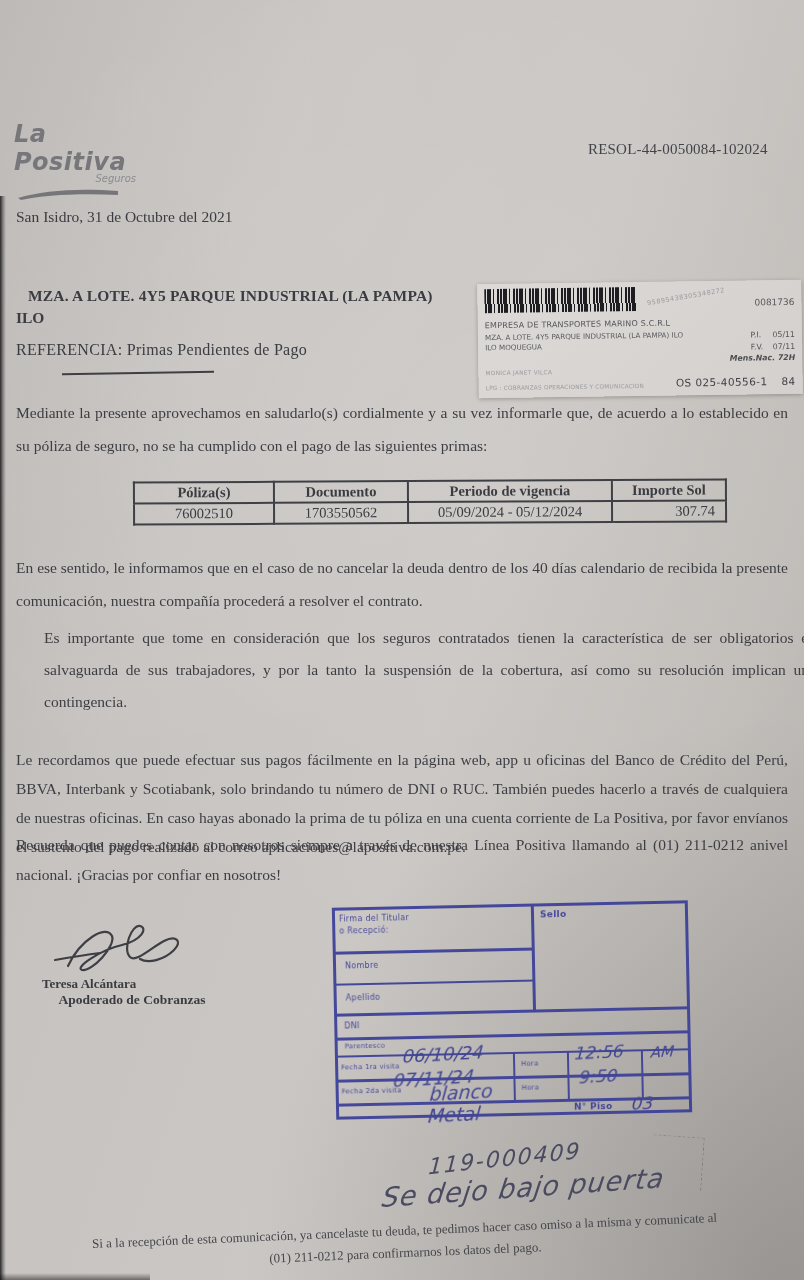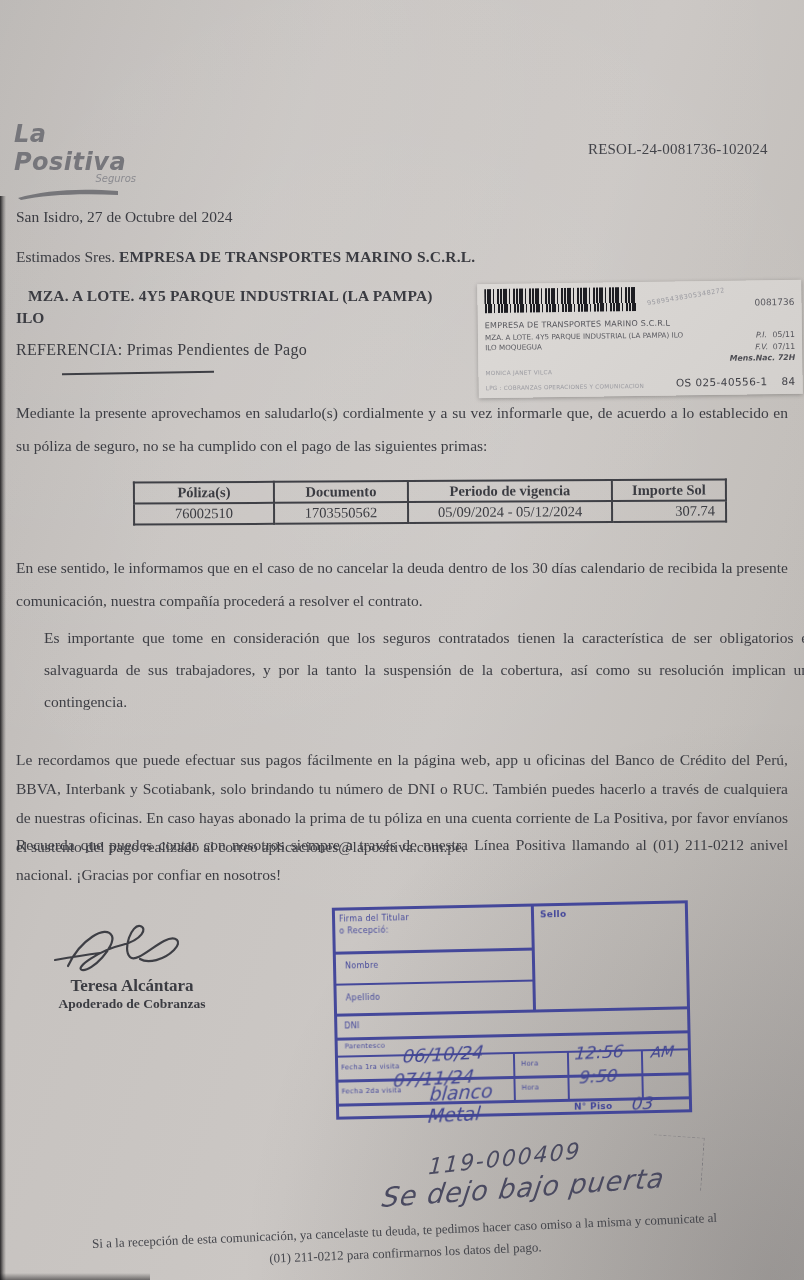--- a/index.html
+++ b/index.html
@@ -39,21 +39,21 @@
     font-family:"DejaVu Sans",sans-serif;color:#4c4c52;}
   .sticker-row1{display:flex;align-items:flex-start;height:30px;}
   .barcode{width:152px;height:24px;flex:none;
     background:repeating-linear-gradient(90deg,#1d1d22 0 2px,transparent 2px 3px,#1d1d22 3px 7px,transparent 7px 9px,#1d1d22 9px 10px,transparent 10px 13px,#1d1d22 13px 15px,transparent 15px 16px);}
   .tilt-code{font-size:6.5px;color:#9a9aa0;transform:rotate(-9deg);margin:4px 0 0 10px;letter-spacing:0.5px;flex:1;}
   .doc-num{font-size:9px;color:#5a5a60;margin-top:12px;}
   .stk-company{font-size:8px;color:#55555b;margin-top:2px;letter-spacing:0.2px;}
   .sticker-row3{display:flex;margin-top:3px;}
   .stk-addr{font-size:7.2px;line-height:1.45;color:#5a5a60;flex:1;}
   .stk-pifv{font-size:7.8px;text-align:right;line-height:1.5;color:#55555b;width:84px;}
-  .stk-pifv .lbl{display:inline-block;width:22px;text-align:center;font-style:italic;}
+  .stk-pifv .lbl{display:inline-block;width:22px;text-align:left;}
   .stk-mens{font-size:7.8px;font-weight:bold;font-style:italic;text-align:right;margin-top:1px;}
   .stk-agent{font-size:5.8px;color:#9b9ba1;margin-top:4px;letter-spacing:0.3px;}
   .sticker-row6{display:flex;align-items:flex-end;margin-top:3px;}
   .stk-dept{font-size:5.8px;color:#9b9ba1;flex:1;letter-spacing:0.2px;}
   .stk-os{font-size:10.5px;color:#424248;letter-spacing:0.4px;}
   .stk-os .os-extra{margin-left:14px;}
 
   .reference{position:absolute;left:16px;top:341px;font-size:16px;letter-spacing:0.3px;}
   .ref-underline{position:absolute;left:62px;top:372px;width:152px;height:2px;background:#3e3f45;transform:rotate(-1deg);}
 
@@ -66,21 +66,21 @@
 
   .debt-table{position:absolute;left:133px;top:480px;border-collapse:collapse;transform:rotate(-0.3deg);}
   .debt-table th,.debt-table td{border:2px solid #3f4046;font-size:14.5px;padding:1px 10px;}
   .debt-table th{font-weight:bold;text-align:center;}
   .debt-table td{text-align:center;}
   .debt-table td.num{text-align:right;}
   .col-poliza{width:118px;}.col-doc{width:112px;}.col-periodo{width:182px;}.col-importe{width:92px;}
 
   .signature{position:absolute;left:42px;top:918px;width:200px;}
   .sig-scribble{display:block;margin-left:8px;}
-  .sig-name{font-size:17px;font-weight:bold;text-align:center;width:180px;margin-top:-4px;}
+  .sig-name{font-size:13px;font-weight:bold;width:180px;margin-top:-4px;}
   .sig-title{font-size:13.5px;font-weight:bold;text-align:center;width:180px;}
 
   
   .stamp{position:absolute;left:334px;top:904px;width:356px;height:212px;
     transform:rotate(-1.2deg);color:#3b3f98;font-family:"DejaVu Sans",sans-serif;
     filter:blur(0.35px);opacity:0.93;}
   .stamp-frame{position:absolute;inset:0;border:3px solid #3b3f98;}
   .st-line{position:absolute;background:#3b3f98;}
   .st-label{position:absolute;font-size:8px;letter-spacing:0.3px;color:#3b3f98;}
   .st-label.small{font-size:6.8px;}
@@ -107,27 +107,23 @@
   <div class="scan-edge-bottom"></div>
 
   <div class="logo">
     <div class="logo-name">La Positiva</div>
     <div class="logo-sub">Seguros</div>
     <svg class="logo-swoosh" width="102" height="16" viewBox="0 0 102 16">
       <path d="M0,12 C26,4 62,2 100,5 L100,9 C62,7 26,9 3,14 Z" fill="#76767a"></path>
     </svg>
   </div>
 
-  <div class="resol">RESOL-24-0081736-102024</div>
-  <div class="date-line">San Isidro, 27 de Octubre del 2024</div>
-
-  <div class="salutation">
-    <span>Estimados Sres.</span>
-    <b>EMPRESA DE TRANSPORTES MARINO S.C.R.L.</b>
-  </div>
+  <div class="resol">RESOL-44-0050084-102024</div>
+  <div class="date-line">San Isidro, 31 de Octubre del 2021</div>
+
   <div class="addr1">MZA. A LOTE. 4Y5 PARQUE INDUSTRIAL (LA PAMPA)</div>
   <div class="addr2">ILO</div>
 
   <div class="sticker">
     <div class="sticker-row1">
       <div class="barcode"></div>
       <div class="tilt-code">95895438305348272</div>
       <div class="doc-num">0081736</div>
     </div>
     <div class="stk-company">EMPRESA DE TRANSPORTES MARINO S.C.R.L</div>
@@ -171,21 +167,21 @@
     <tbody>
       <tr>
         <td>76002510</td>
         <td>1703550562</td>
         <td>05/09/2024 - 05/12/2024</td>
         <td class="num">307.74</td>
       </tr>
     </tbody>
   </table>
 
-  <div class="para p2">En ese sentido, le informamos que en el caso de no cancelar la deuda dentro de los 30 días calendario de recibida la presente comunicación, nuestra compañía procederá a resolver el contrato.</div>
+  <div class="para p2">En ese sentido, le informamos que en el caso de no cancelar la deuda dentro de los 40 días calendario de recibida la presente comunicación, nuestra compañía procederá a resolver el contrato.</div>
   <div class="para p3">Es importante que tome en consideración que los seguros contratados tienen la característica de ser obligatorios en salvaguarda de sus trabajadores, y por la tanto la suspensión de la cobertura, así como su resolución implican una contingencia.</div>
   <div class="para p4">Le recordamos que puede efectuar sus pagos fácilmente en la página web, app u oficinas del Banco de Crédito del Perú, BBVA, Interbank y Scotiabank, solo brindando tu número de DNI o RUC. También puedes hacerlo a través de cualquiera de nuestras oficinas. En caso hayas abonado la prima de tu póliza en una cuenta corriente de La Positiva, por favor envíanos el sustento del pago realizado al correo aplicaciones@lapositiva.com.pe.</div>
   <div class="para p5">Recuerda que puedes contar con nosotros siempre a través de nuestra Línea Positiva llamando al (01) 211-0212 anivel nacional. ¡Gracias por confiar en nosotros!</div>
 
   <div class="signature">
     <svg class="sig-scribble" width="150" height="62" viewBox="0 0 150 62">
       <path d="M5,42 C22,39 34,37 50,35 M18,48 C30,22 56,6 62,18 C66,28 42,54 32,52 C24,50 50,32 72,27 C92,22 98,10 90,8 C82,6 72,31 80,39 C86,45 102,29 114,23 C126,17 133,23 124,32 C114,42 98,46 90,41" stroke="#3e3f45" stroke-width="2.2" fill="none" stroke-linecap="round"></path>
     </svg>
     <div class="sig-name">Teresa Alcántara</div>
     <div class="sig-title">Apoderado de Cobranzas</div>

